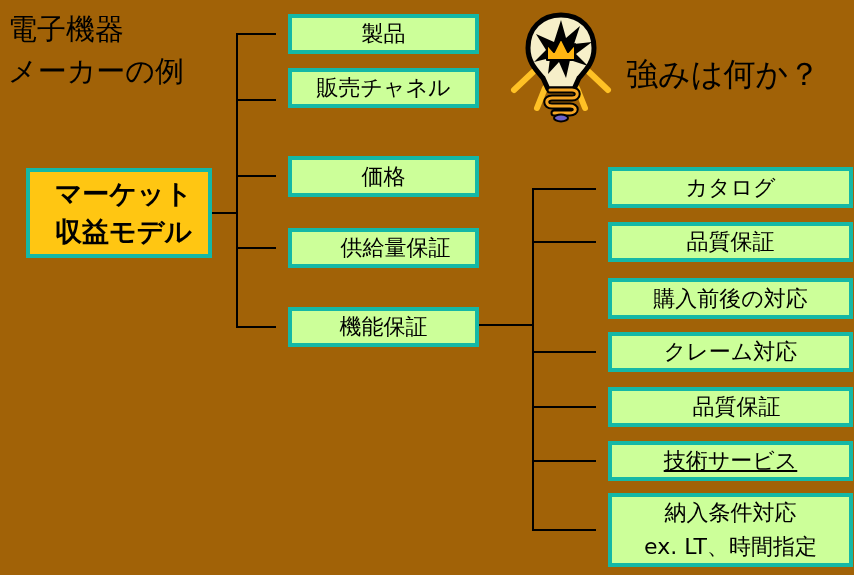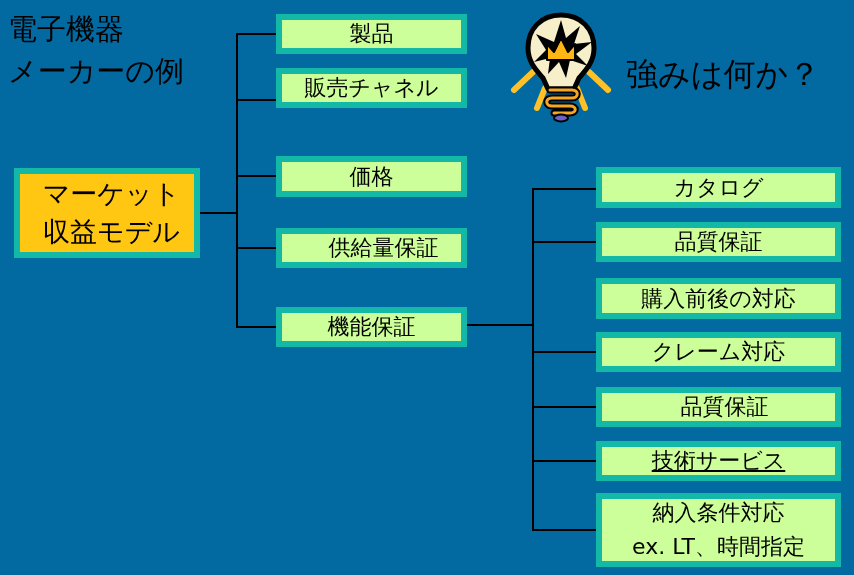--- a/index.html
+++ b/index.html
@@ -6,21 +6,21 @@
     margin: 0;
     padding: 0;
     background: #FFFFFF;
     font-family: "DejaVu Sans", sans-serif;
     color: #000000;
   }
   .canvas {
     position: relative;
     width: 854px;
     height: 575px;
-    background: #0369a1;
+    background: #a16207;
     overflow: hidden;
   }
   .connectors {
     position: absolute;
     left: 0;
     top: 0;
     width: 854px;
     height: 575px;
   }
   .connectors line {
@@ -33,35 +33,36 @@
     top: 8px;
     font-size: 29px;
     line-height: 42px;
     font-weight: 500;
     white-space: nowrap;
   }
   .box {
     position: absolute;
     box-sizing: border-box;
     background: #CCFF99;
-    border: 6px solid #14b8a6;
+    border: 4px solid #14b8a6;
     display: flex;
     align-items: center;
     justify-content: center;
     flex-direction: column;
     text-align: center;
     font-size: 22px;
     line-height: 30px;
     white-space: nowrap;
+    margin-left: 12px;
   }
   .box.root {
     background: #FFC612;
     font-size: 27px;
     line-height: 38px;
-    font-weight: 400;
+    font-weight: 700;
     padding-left: 9px;
   }
   .box.factor {
     left: 276px;
     width: 191px;
   }
   .box.detail {
     left: 596px;
     width: 245px;
   }

